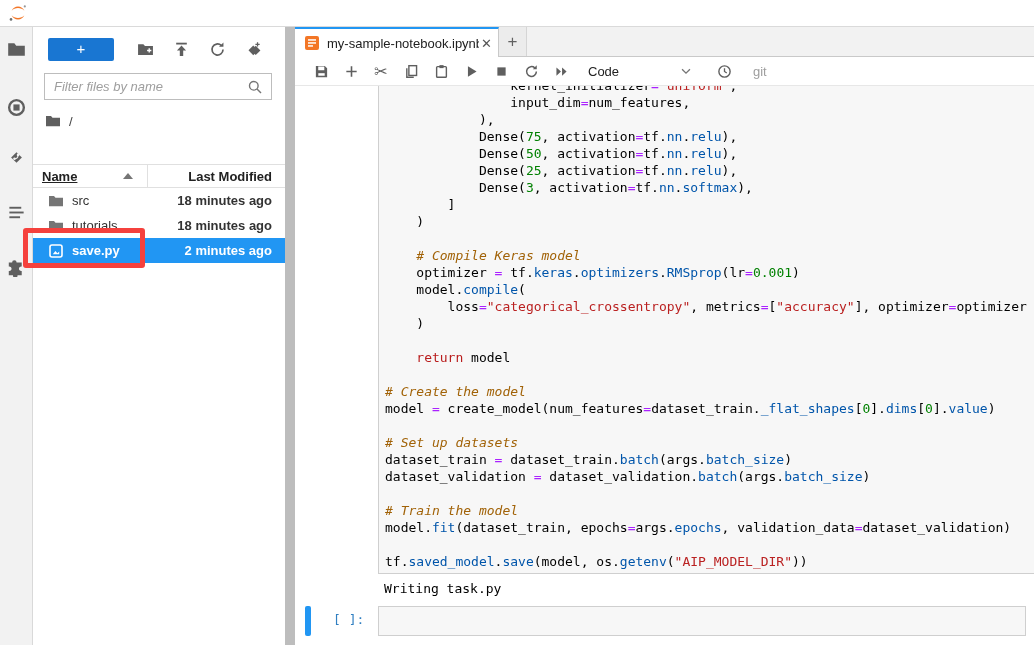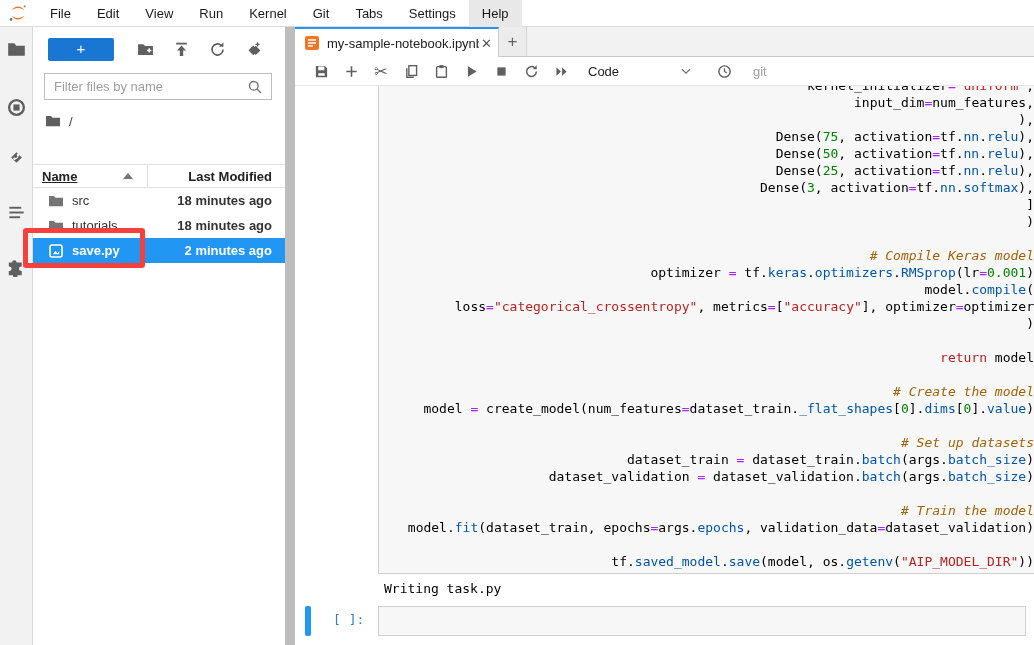--- a/index.html
+++ b/index.html
@@ -19,21 +19,21 @@
   .dock-btn svg { width:19px; height:19px; }
 
   
   .fb { position:absolute; left:33px; top:27px; width:252px; height:618px; background:#fff; }
   .fb-toolbar { position:absolute; left:0; top:9px; width:100%; height:26px; display:flex; align-items:center; }
   .new-launcher { margin-left:15px; width:66px; height:23px; background:#1976d2; border:none; border-radius:2px; color:#fff; font-size:15px; line-height:20px; }
   .fb-ico { width:34px; height:22px; display:flex; align-items:center; justify-content:center; margin-left:2px; }
   .fb-ico:first-of-type { margin-left:14px; }
   .fb-ico svg { width:17px; height:17px; }
   .fb-filter { position:absolute; left:11px; top:46px; width:228px; height:27px; border:1px solid #bdbdbd; background:#fff; display:flex; align-items:center; }
-  .fb-filter input { flex:1; border:none; outline:none; font-size:13px; padding:0 4px 0 9px; color:#333; font-family:inherit; background:transparent; }
+  .fb-filter input { flex:1; border:none; outline:none; font-size:13px; padding:0 4px 0 9px; color:#333; font-family:inherit; background:transparent;font-style:italic; }
   .fb-filter input::placeholder { color:#9e9e9e; }
   .fb-filter svg { width:16px; height:16px; margin-right:8px; flex:none; }
   .fb-crumb { position:absolute; left:12px; top:84px; height:20px; display:flex; align-items:center; gap:8px; color:#424242; }
   .fb-crumb svg { width:16px; height:16px; }
   .fb-header { position:absolute; left:0; top:137px; width:100%; height:24px; border-top:1px solid #e0e0e0; border-bottom:1px solid #e0e0e0; display:flex; align-items:center; font-weight:600; color:#212121; }
   .fbh-name { margin-left:9px;text-decoration:underline; }
   .sort-arrow { width:0; height:0; border-left:5px solid transparent; border-right:5px solid transparent; border-bottom:6px solid #757575; margin-left:46px; }
   .fbh-div { position:absolute; left:114px; top:0; width:1px; height:100%; background:#e0e0e0; }
   .fbh-mod { position:absolute; right:13px;margin-left:48px; }
   .fb-rows { position:absolute; left:0; top:161px; width:100%; }
@@ -60,21 +60,21 @@
   .tb-btn { width:30px; height:24px; display:flex; align-items:center; justify-content:center; color:#616161; }
   .tb-btn svg { width:15px; height:15px; }
   .tb-btn.cut { font-size:16px; }
   .celltype { margin-left:12px; width:105px; display:flex; align-items:center; justify-content:space-between; color:#212121; }
   .celltype svg { width:14px; height:14px; }
   .clock { margin-left:16px; }
   .git-label { margin-left:14px; color:#9e9e9e; }
 
   .nbcontent { position:absolute; left:0; top:59px; width:100%; height:559px; background:#fff; overflow:hidden; }
   .cell-editor { position:absolute; left:83px; top:0; right:0; height:488px; background:#f7f7f7; border-left:1px solid #cfcfcf; border-bottom:1px solid #cfcfcf; overflow:hidden; }
-  .code { margin-top:-9px; padding:0 0 4px 6px; font-family:"DejaVu Sans Mono",monospace; font-size:13px; line-height:17px; white-space:pre; color:#000;text-align:right; }
+  .code { margin-top:-9px; padding:0 0 4px 6px; font-family:"DejaVu Sans Mono",monospace; font-size:13px; line-height:17px; white-space:pre; color:#000; }
   .code-line { height:17px; }
   .tok-op  { color:#AA22FF; }
   .tok-num { color:#008000; }
   .tok-str { color:#BA2121; }
   .tok-com { color:#a16207; font-style:italic; }
   .tok-kw  { color:#b91c1c; font-weight:normal; }
   .tok-prop{ color:#0055AA; }
 
   .cell-output { position:absolute; left:89px; top:495px; font-family:"DejaVu Sans Mono",monospace; font-size:13px; color:#000; }
   .bottom-cell { position:absolute; left:0; top:520px; width:100%; height:30px; display:flex; align-items:flex-start; }
@@ -93,31 +93,20 @@
 
 <div class="app">
 
   <div class="menubar">
     <svg class="logo" viewBox="0 0 20 20">
       <path d="M3.6 12.2c1.1 2.6 3.6 4.2 6.4 4.2s5.3-1.6 6.4-4.2c-1.6 1.8-3.9 2.8-6.4 2.8s-4.8-1-6.4-2.8z" fill="#F37626"></path>
       <path d="M16.4 7.8C15.3 5.2 12.8 3.6 10 3.6S4.7 5.2 3.6 7.8C5.2 6 7.5 5 10 5s4.8 1 6.4 2.8z" fill="#F37626"></path>
       <circle cx="16.8" cy="3.4" r="1.1" fill="#989798"></circle>
       <circle cx="3" cy="16.4" r="1.3" fill="#6f7070"></circle>
     </svg>
-    <span id="menu-items" style="display: flex;">
-        <span class="menu-item">File</span>
-        <span class="menu-item">Edit</span>
-        <span class="menu-item">View</span>
-        <span class="menu-item">Run</span>
-        <span class="menu-item">Kernel</span>
-        <span class="menu-item">Git</span>
-        <span class="menu-item">Tabs</span>
-        <span class="menu-item">Settings</span>
-        <span class="menu-item active">Help</span>
-      </span>
   </div>
 
   <div class="dock">
     <div class="dock-btn" style="top:12px">
       <svg viewBox="0 0 16 16">
           <path class="g" d="M1 2.8h5.2l1.6 2H15v8.4H1z"></path>
         </svg>
     </div>
     <div class="dock-btn" style="top:70px">
       <svg viewBox="0 0 16 16">

